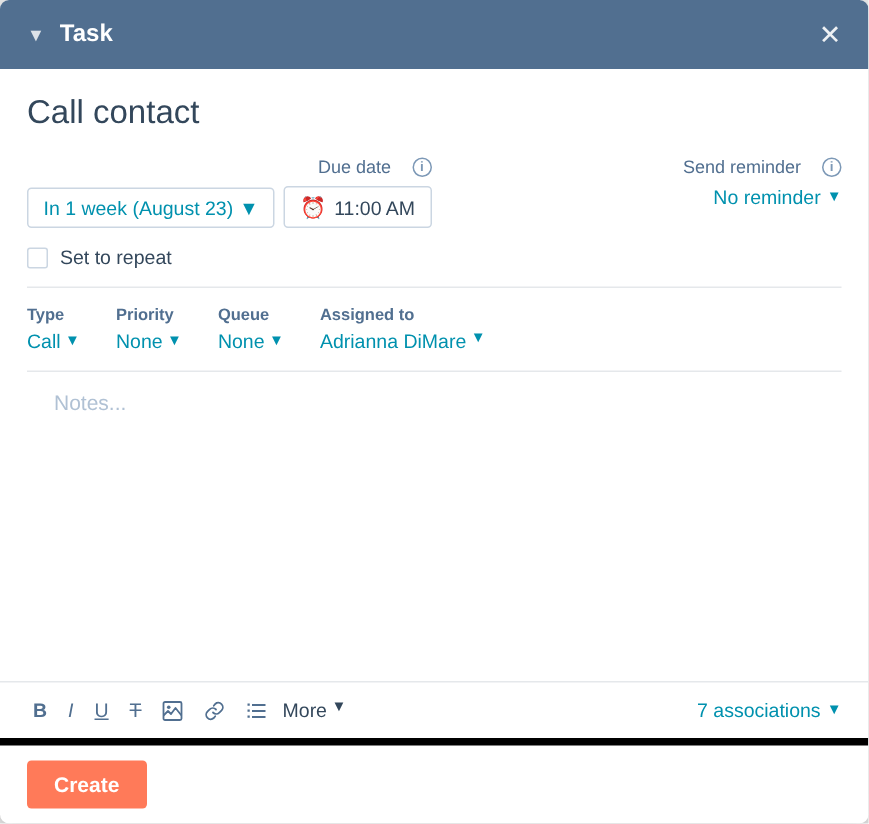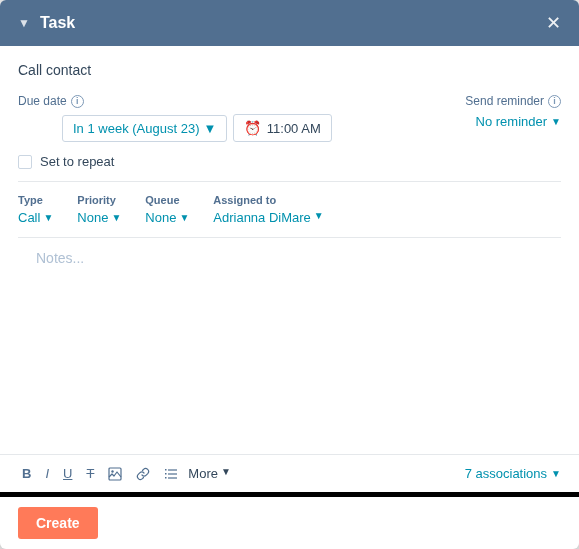--- a/index.html
+++ b/index.html
@@ -58,21 +58,21 @@
       flex-direction: column;
       overflow: hidden;
     }
     .task-name-section {
       padding: 16px 18px 8px 18px;
     }
     .task-name-input {
       width: 100%;
       border: none;
       outline: none;
-      font-size: 14px;
+      font-size: 22px;
       font-weight: 500;
       color: #33475b;
       background: transparent;
     }
     .task-name-input::placeholder {
       color: #cbd6e2;
     }
     .date-section {
       padding: 8px 18px 12px 18px;
       display: flex;
@@ -88,41 +88,41 @@
       display: flex;
       flex-direction: column;
       align-items: flex-end;
       gap: 6px;
     }
     .field-label {
       font-size: 12px;
       color: #516f90;
       display: flex;
       align-items: center;
-      gap: 4px;
+      gap: 14px;
+      justify-content: flex-end;
     }
     .info-icon {
       width: 13px;
       height: 13px;
       border-radius: 50%;
       border: 1.5px solid #7c98b6;
       display: inline-flex;
       align-items: center;
       justify-content: center;
       font-size: 9px;
       color: #7c98b6;
       font-style: normal;
       font-weight: bold;
       cursor: pointer;
     }
     .date-row {
       display: flex;
       align-items: center;
       gap: 6px;
-      margin-left: 44px;
     }
     .date-btn {
       background: transparent;
       border: 1px solid #cbd6e2;
       border-radius: 3px;
       padding: 5px 10px;
       font-size: 13px;
       color: #0091ae;
       cursor: pointer;
       display: flex;

